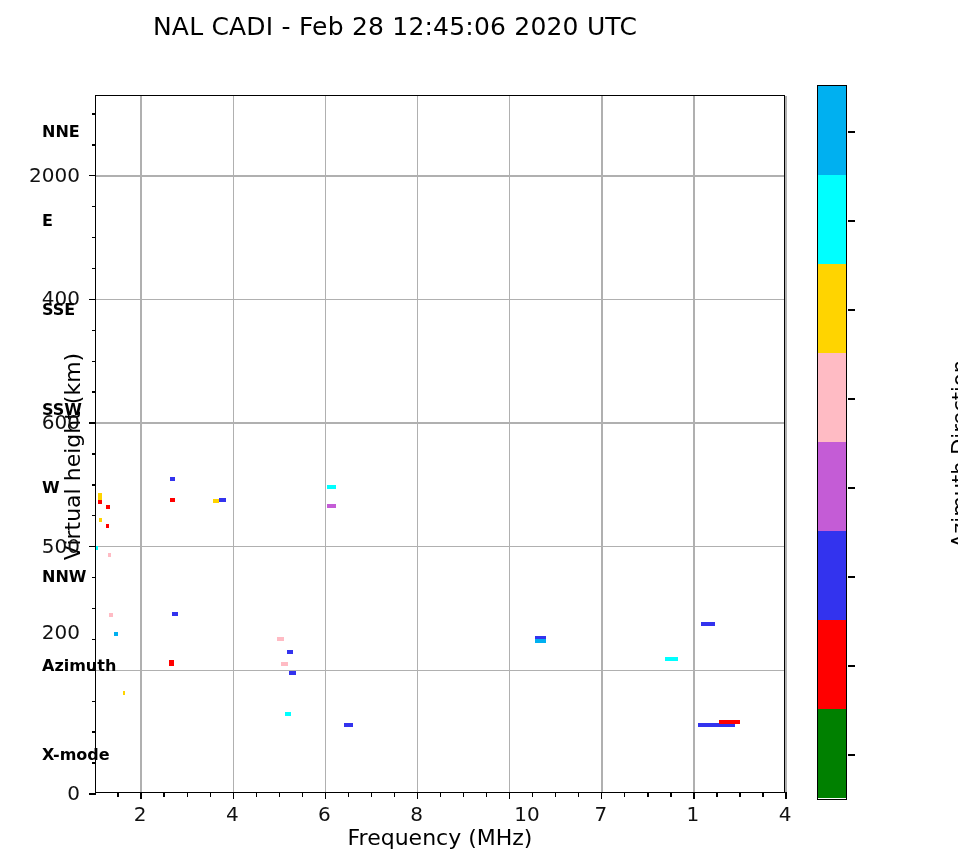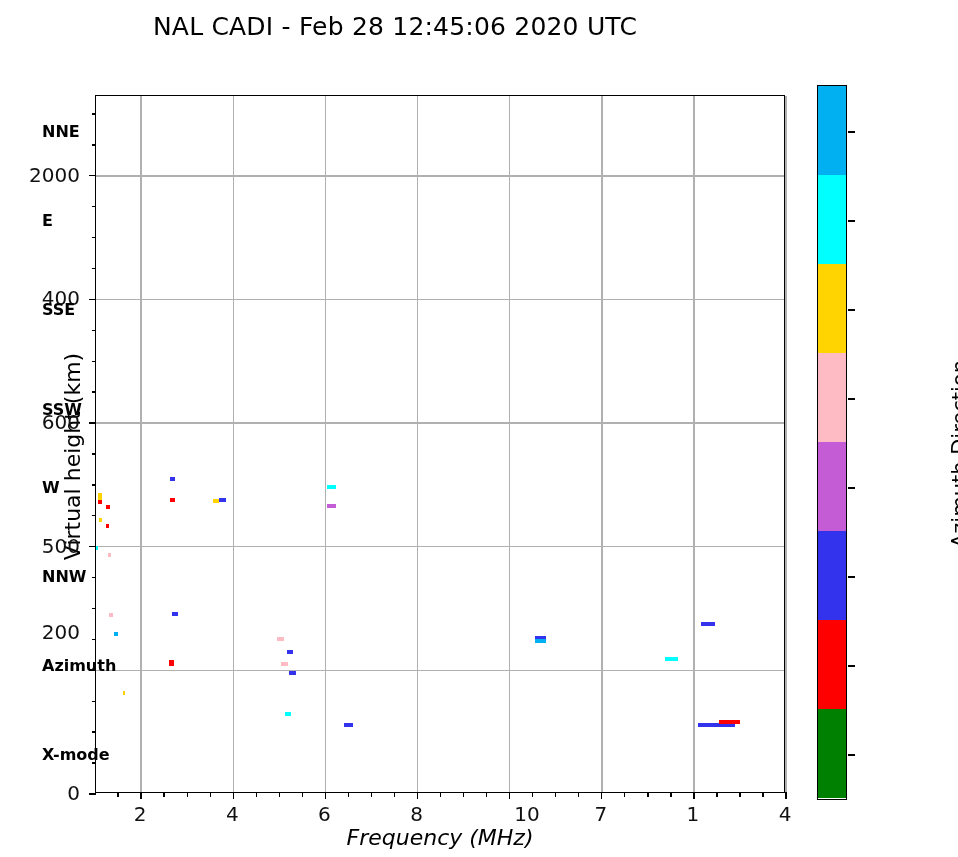--- a/index.html
+++ b/index.html
@@ -23,21 +23,21 @@
   .tickx{position:absolute;width:1.4px;height:7px;background:#000;bottom:-7px;}
   .tickx.minor{height:4.5px;bottom:-4.5px;}
   .ticky{position:absolute;height:1.4px;width:7px;background:#000;left:-7px;}
   .ticky.minor{width:4.5px;left:-4.5px;}
 
   .xlab{position:absolute;font-size:20px;color:#111;transform:translateX(-50%);top:802px;}
   .ylab{position:absolute;font-size:20px;color:#111;transform:translateY(-50%);text-align:right;}
 
   #xaxis-title{
     position:absolute;left:95px;top:825px;width:690px;text-align:center;
-    font-size:22px;color:#000;font-style:italic;
+    font-size:22px;color:#000;
   }
   #yaxis-title{
     position:absolute;left:-78px;top:444px;width:300px;text-align:center;
     font-size:22px;color:#000;transform:rotate(-90deg);transform-origin:center;
   }
 
   
   .mark{position:absolute;}
 
   

